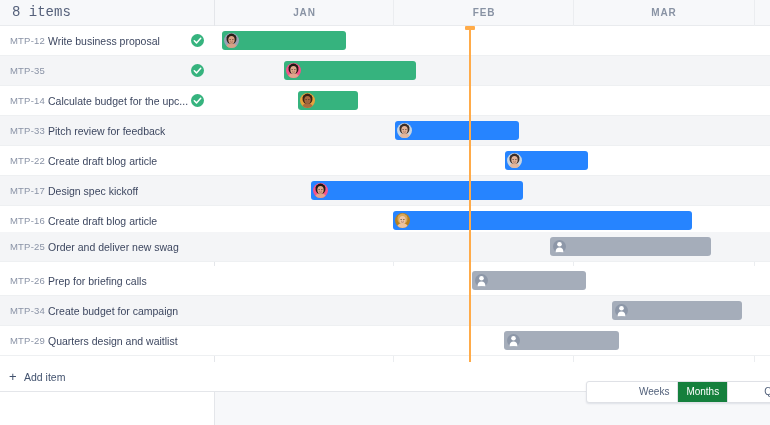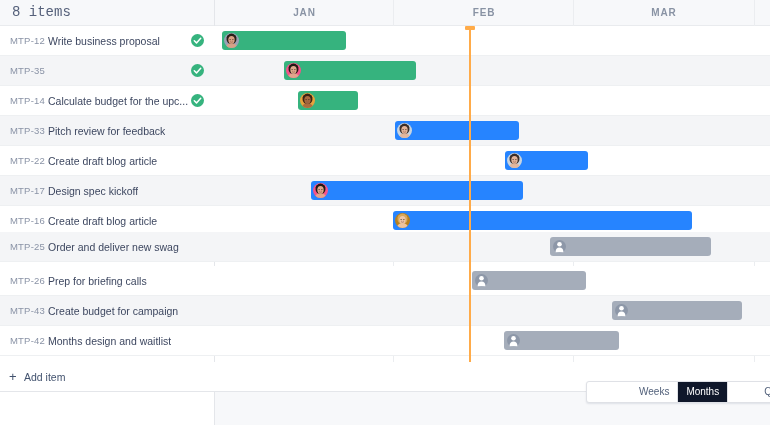--- a/index.html
+++ b/index.html
@@ -221,21 +221,21 @@
     height: 20px;
     line-height: 20px;
     font-size: 10px;
     color: #505f79;
     background: #ffffff;
     border-right: 1px solid #dfe1e6;
     white-space: nowrap;
   }
   .zoom-btn:last-child { border-right: none; margin-left: 28px; }
   .zoom-btn.active {
-    background: #0f172a;
+    background: #15803d;
     color: #ffffff;
   }
 </style>
 </head>
 <body>
 
 <div id="app">
 
   <div class="header">
     <div class="header-count">8 items</div>
@@ -411,34 +411,34 @@
         <div class="bar gray" style="left:472px;top:5px;width:114px;">
           <span class="avatar-placeholder">
             <svg width="13" height="13" viewBox="0 0 13 13">
               <circle cx="6.5" cy="4.3" r="2.3" fill="#ffffff"></circle>
               <path d="M2.6 12.2 Q2.6 7.6 6.5 7.6 Q10.4 7.6 10.4 12.2 Z" fill="#ffffff"></path>
             </svg>
           </span>
         </div>
       </div>
       <div class="row alt" style="top:296px;">
-        <span class="row-key">MTP-43</span>
+        <span class="row-key">MTP-34</span>
         <span class="row-title">Create budget for campaign</span>
         <div class="bar gray" style="left:612px;top:5px;width:130px;">
           <span class="avatar-placeholder">
             <svg width="13" height="13" viewBox="0 0 13 13">
               <circle cx="6.5" cy="4.3" r="2.3" fill="#ffffff"></circle>
               <path d="M2.6 12.2 Q2.6 7.6 6.5 7.6 Q10.4 7.6 10.4 12.2 Z" fill="#ffffff"></path>
             </svg>
           </span>
         </div>
       </div>
       <div class="row plain" style="top:326px;">
-        <span class="row-key">MTP-42</span>
-        <span class="row-title">Months design and waitlist</span>
+        <span class="row-key">MTP-29</span>
+        <span class="row-title">Quarters design and waitlist</span>
         <div class="bar gray" style="left:504px;top:5px;width:115px;">
           <span class="avatar-placeholder">
             <svg width="13" height="13" viewBox="0 0 13 13">
               <circle cx="6.5" cy="4.3" r="2.3" fill="#ffffff"></circle>
               <path d="M2.6 12.2 Q2.6 7.6 6.5 7.6 Q10.4 7.6 10.4 12.2 Z" fill="#ffffff"></path>
             </svg>
           </span>
         </div>
       </div>
     </div>

